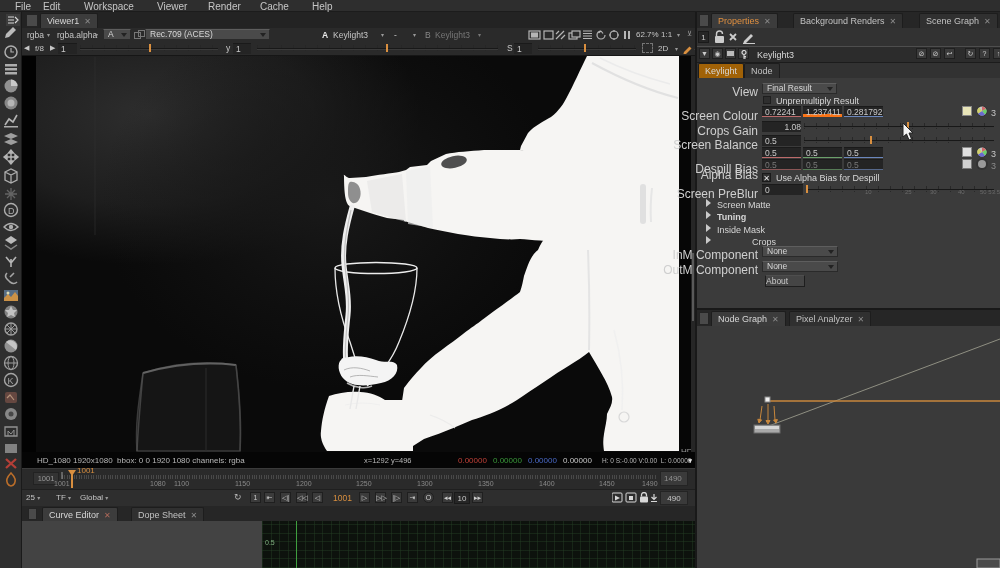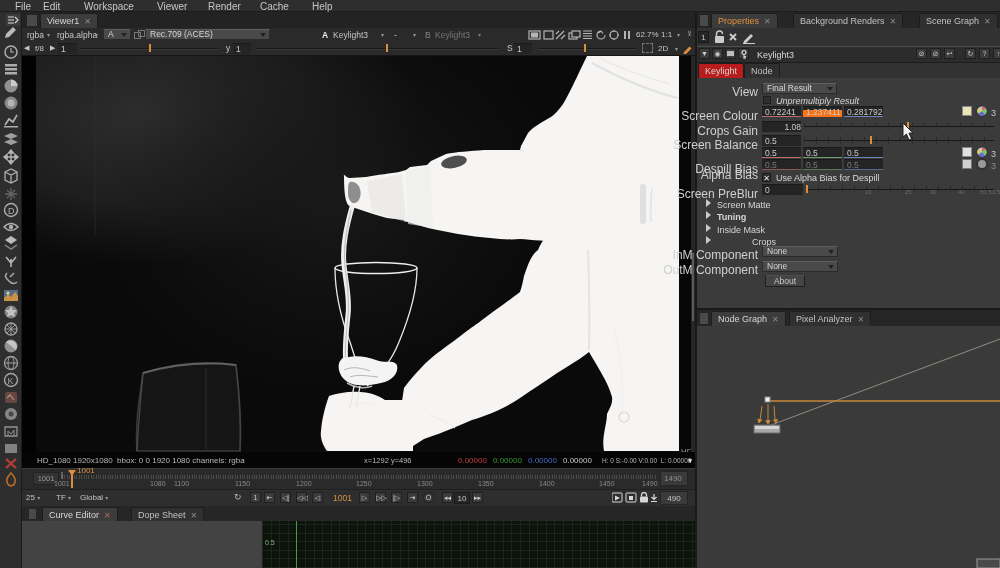--- a/index.html
+++ b/index.html
@@ -19,21 +19,21 @@
     border-top-color:#5e5e5e; color:#d8d8d8; font-size:8.5px; line-height:9px; padding-left:4px; }
   .dd .ar { position:absolute; right:3px; top:3px; width:0; height:0;
     border-left:3px solid transparent; border-right:3px solid transparent; border-top:4px solid #222; }
   .lbl { position:absolute; color:#cfcfcf; font-size:12px; text-align:right; white-space:nowrap; }
   .slider { position:absolute; height:8px; }
   .groove { position:absolute; left:0; right:0; top:4px; height:2px; background:#181818; border-bottom:1px solid #3a3a3a; }
   .ticks { position:absolute; left:0; right:0; top:1px; height:6px;
     background:repeating-linear-gradient(90deg, #262626 0 1px, transparent 1px 12px); opacity:.9; }
   .mark { position:absolute; top:0; width:2px; height:8px; background:#d98f3f; }
   .btn { position:absolute; background:#3b3b3b; border:1px solid #1e1e1e; border-top-color:#4e4e4e;
-    color:#c9c9c9; font-size:7px; text-align:center; }
+    color:#c9c9c9; font-size:7px; text-align:left; }
   .icon9 { position:absolute; width:11px; height:11px; background:#3b3b3b;
     border:1px solid #1f1f1f; color:#cccccc; font-size:7px; line-height:10px; text-align:center; }
   .tri { position:absolute; width:0; height:0; border-top:4px solid transparent;
     border-bottom:4px solid transparent; border-left:5px solid #c9c9c9; }
 </style>
 </head>
 <body>
 <div id="stage">
 
   <div class="abs" style="left:0;top:0;width:1000px;height:12px;background:#2e2e2e;border-bottom:1px solid #1c1c1c;"></div>
@@ -404,32 +404,32 @@
       </svg>
     <div class="txt" style="left:757px;top:50px;font-size:9px;color:#d8d8d8;">Keylight3</div>
     <div class="icon9" style="left:916px;top:48px;">⊘</div>
     <div class="icon9" style="left:930px;top:48px;">⊘</div>
     <div class="icon9" style="left:944px;top:48px;">↩</div>
     <div class="icon9" style="left:965px;top:48px;">↻</div>
     <div class="icon9" style="left:979px;top:48px;">?</div>
     <div class="icon9" style="left:993px;top:48px;">↑</div>
   </div>
   <div class="abs" style="left:697px;top:63px;width:303px;height:16px;background:#323232;"></div>
-  <div class="tab on" style="left:698px;top:63px;height:15px;line-height:15px;background:#b91c1c;">Keylight</div>
+  <div class="tab on" style="left:698px;top:63px;height:15px;line-height:15px;background:#a16207;">Keylight</div>
   <div class="tab" style="left:744px;top:63px;height:15px;line-height:15px;">Node</div>
   <div class="abs" style="left:697px;top:78px;width:303px;height:230px;background:#3b3b3b;"></div>
   <div id="params">
     <div class="lbl" style="right:242px;top:85px;">View</div>
     <div class="dd" style="left:762px;top:83px;width:75px;">Final Result<span class="ar"></span></div>
     <div class="abs" style="left:763px;top:96px;width:8px;height:8px;background:#2e2e2e;border:1px solid #1e1e1e;"></div>
-    <div class="txt" style="left:776px;top:96px;color:#d5d5d5;font-style:italic;">Unpremultiply Result</div>
+    <div class="txt" style="left:776px;top:96px;color:#d5d5d5;">Unpremultiply Result</div>
 
     <div class="lbl" style="right:242px;top:109px;">Screen Colour</div>
     <div class="fld" style="left:762px;top:106px;width:39px;border-bottom:1px solid #bc6a6a;">0.72241</div>
-    <div class="fld" style="left:803px;top:106px;width:39px;border-bottom:7px solid #f97316;">1.237411</div>
+    <div class="fld" style="left:803px;top:106px;width:39px;border-bottom:3px solid #f97316;">1.237411</div>
     <div class="fld" style="left:844px;top:106px;width:39px;border-bottom:1px solid #6a86bc;">0.281792</div>
     <div class="abs" style="left:962px;top:106px;width:10px;height:10px;background:#e8e4b8;border:1px solid #888;"></div>
     <svg class="abs" style="left:976px;top:105px;" width="12" height="12" viewBox="0 0 12 12">
       <circle cx="6" cy="6" r="5.5" fill="#333"></circle>
         <circle cx="6" cy="6" r="4.5" fill="#c8c8c8"></circle>
       <path d="M6,6 L6,1.5 A4.5,4.5 0 0 1 10,4 Z" fill="#d06a6a"></path>
         <path d="M6,6 L10,4 A4.5,4.5 0 0 1 9,9.5 Z" fill="#6ad06a"></path>
         <path d="M6,6 L9,9.5 A4.5,4.5 0 0 1 2,8.5 Z" fill="#6a6ad0"></path>
         <path d="M6,6 L2,8.5 A4.5,4.5 0 0 1 3,2.5 Z" fill="#d0d06a"></path>
     </svg>

